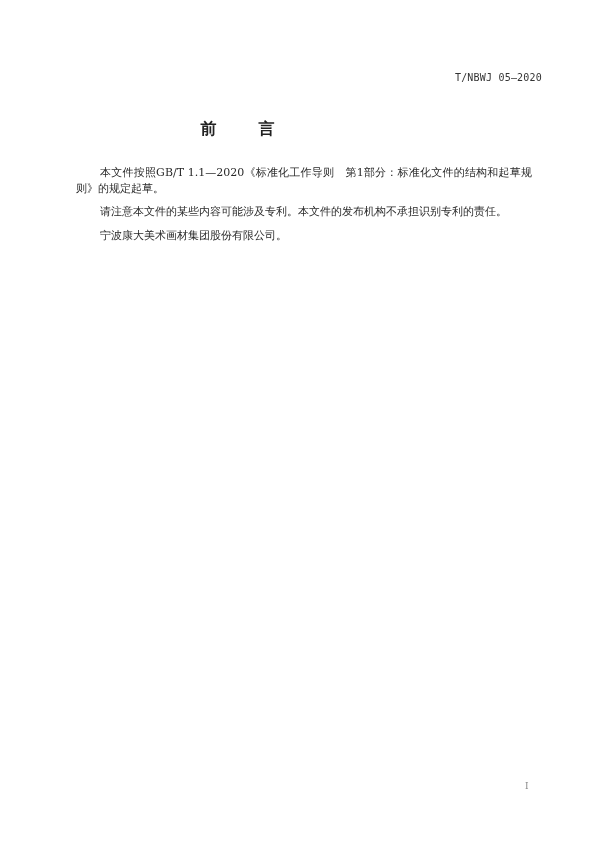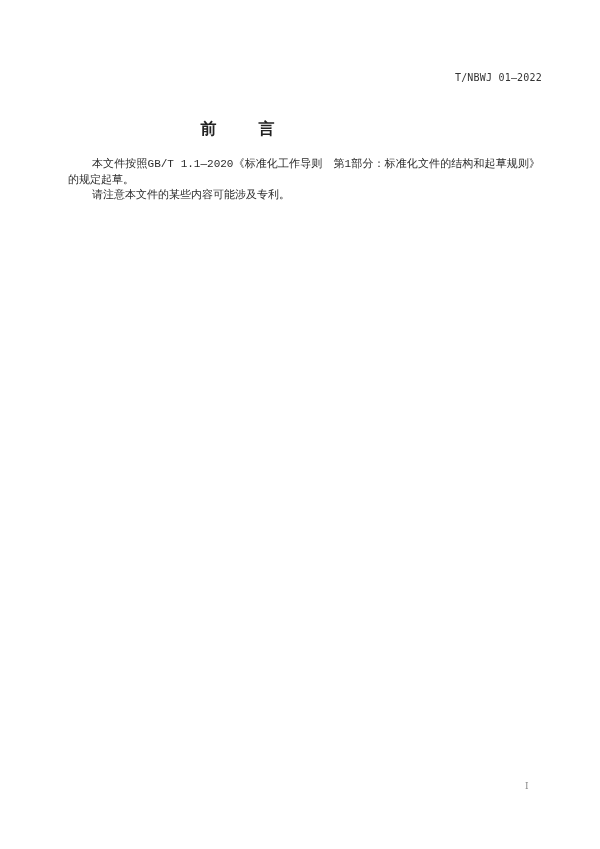--- a/index.html
+++ b/index.html
@@ -8,30 +8,31 @@
     .doc-code { position: absolute; top: 72px; right: 58px;
                 font-family: "DejaVu Sans Mono", "Liberation Mono", monospace;
                 font-size: 10px; color: #333; letter-spacing: 0.2px; }
     .title { position: absolute; top: 119px; left: 0; width: 475px; text-align: center;
              font-family: "DejaVu Sans", "Liberation Sans", sans-serif;
              font-size: 16px; font-weight: bold; color: #222; }
     .title span { display: inline-block; }
     .title .gap { width: 42px; }
     .body { position: absolute; top: 157px; left: 68px; width: 472px;
             font-size: 11px; line-height: 15.5px; color: #2a2a2a; }
-    .para { margin: 0; text-indent: 24px; text-align: justify; word-break: break-all; font-family: Liberation Mono, monospace; }
+    .para { margin: 8px; text-indent: 24px; text-align: justify; word-break: break-all; }
     .page-num { position: absolute; top: 781px; left: 525px; font-size: 9px; color: #888; }
   </style>
 </head>
 <body>
 
-<div class="doc-code">T/NBWJ 01—2022</div>
+<div class="doc-code">T/NBWJ 05—2020</div>
 
 <div class="title">
   <span>前</span><span class="gap"></span><span>言</span>
 </div>
 
 <div class="body">
   <p class="para">本文件按照GB/T 1.1—2020《标准化工作导则　第1部分：标准化文件的结构和起草规则》的规定起草。</p>
-  <p class="para">请注意本文件的某些内容可能涉及专利。</p>
+  <p class="para">请注意本文件的某些内容可能涉及专利。本文件的发布机构不承担识别专利的责任。</p>
+  <p class="para">宁波康大美术画材集团股份有限公司。</p>
 </div>
 
 <div class="page-num">I</div>
 
 </body></html>

